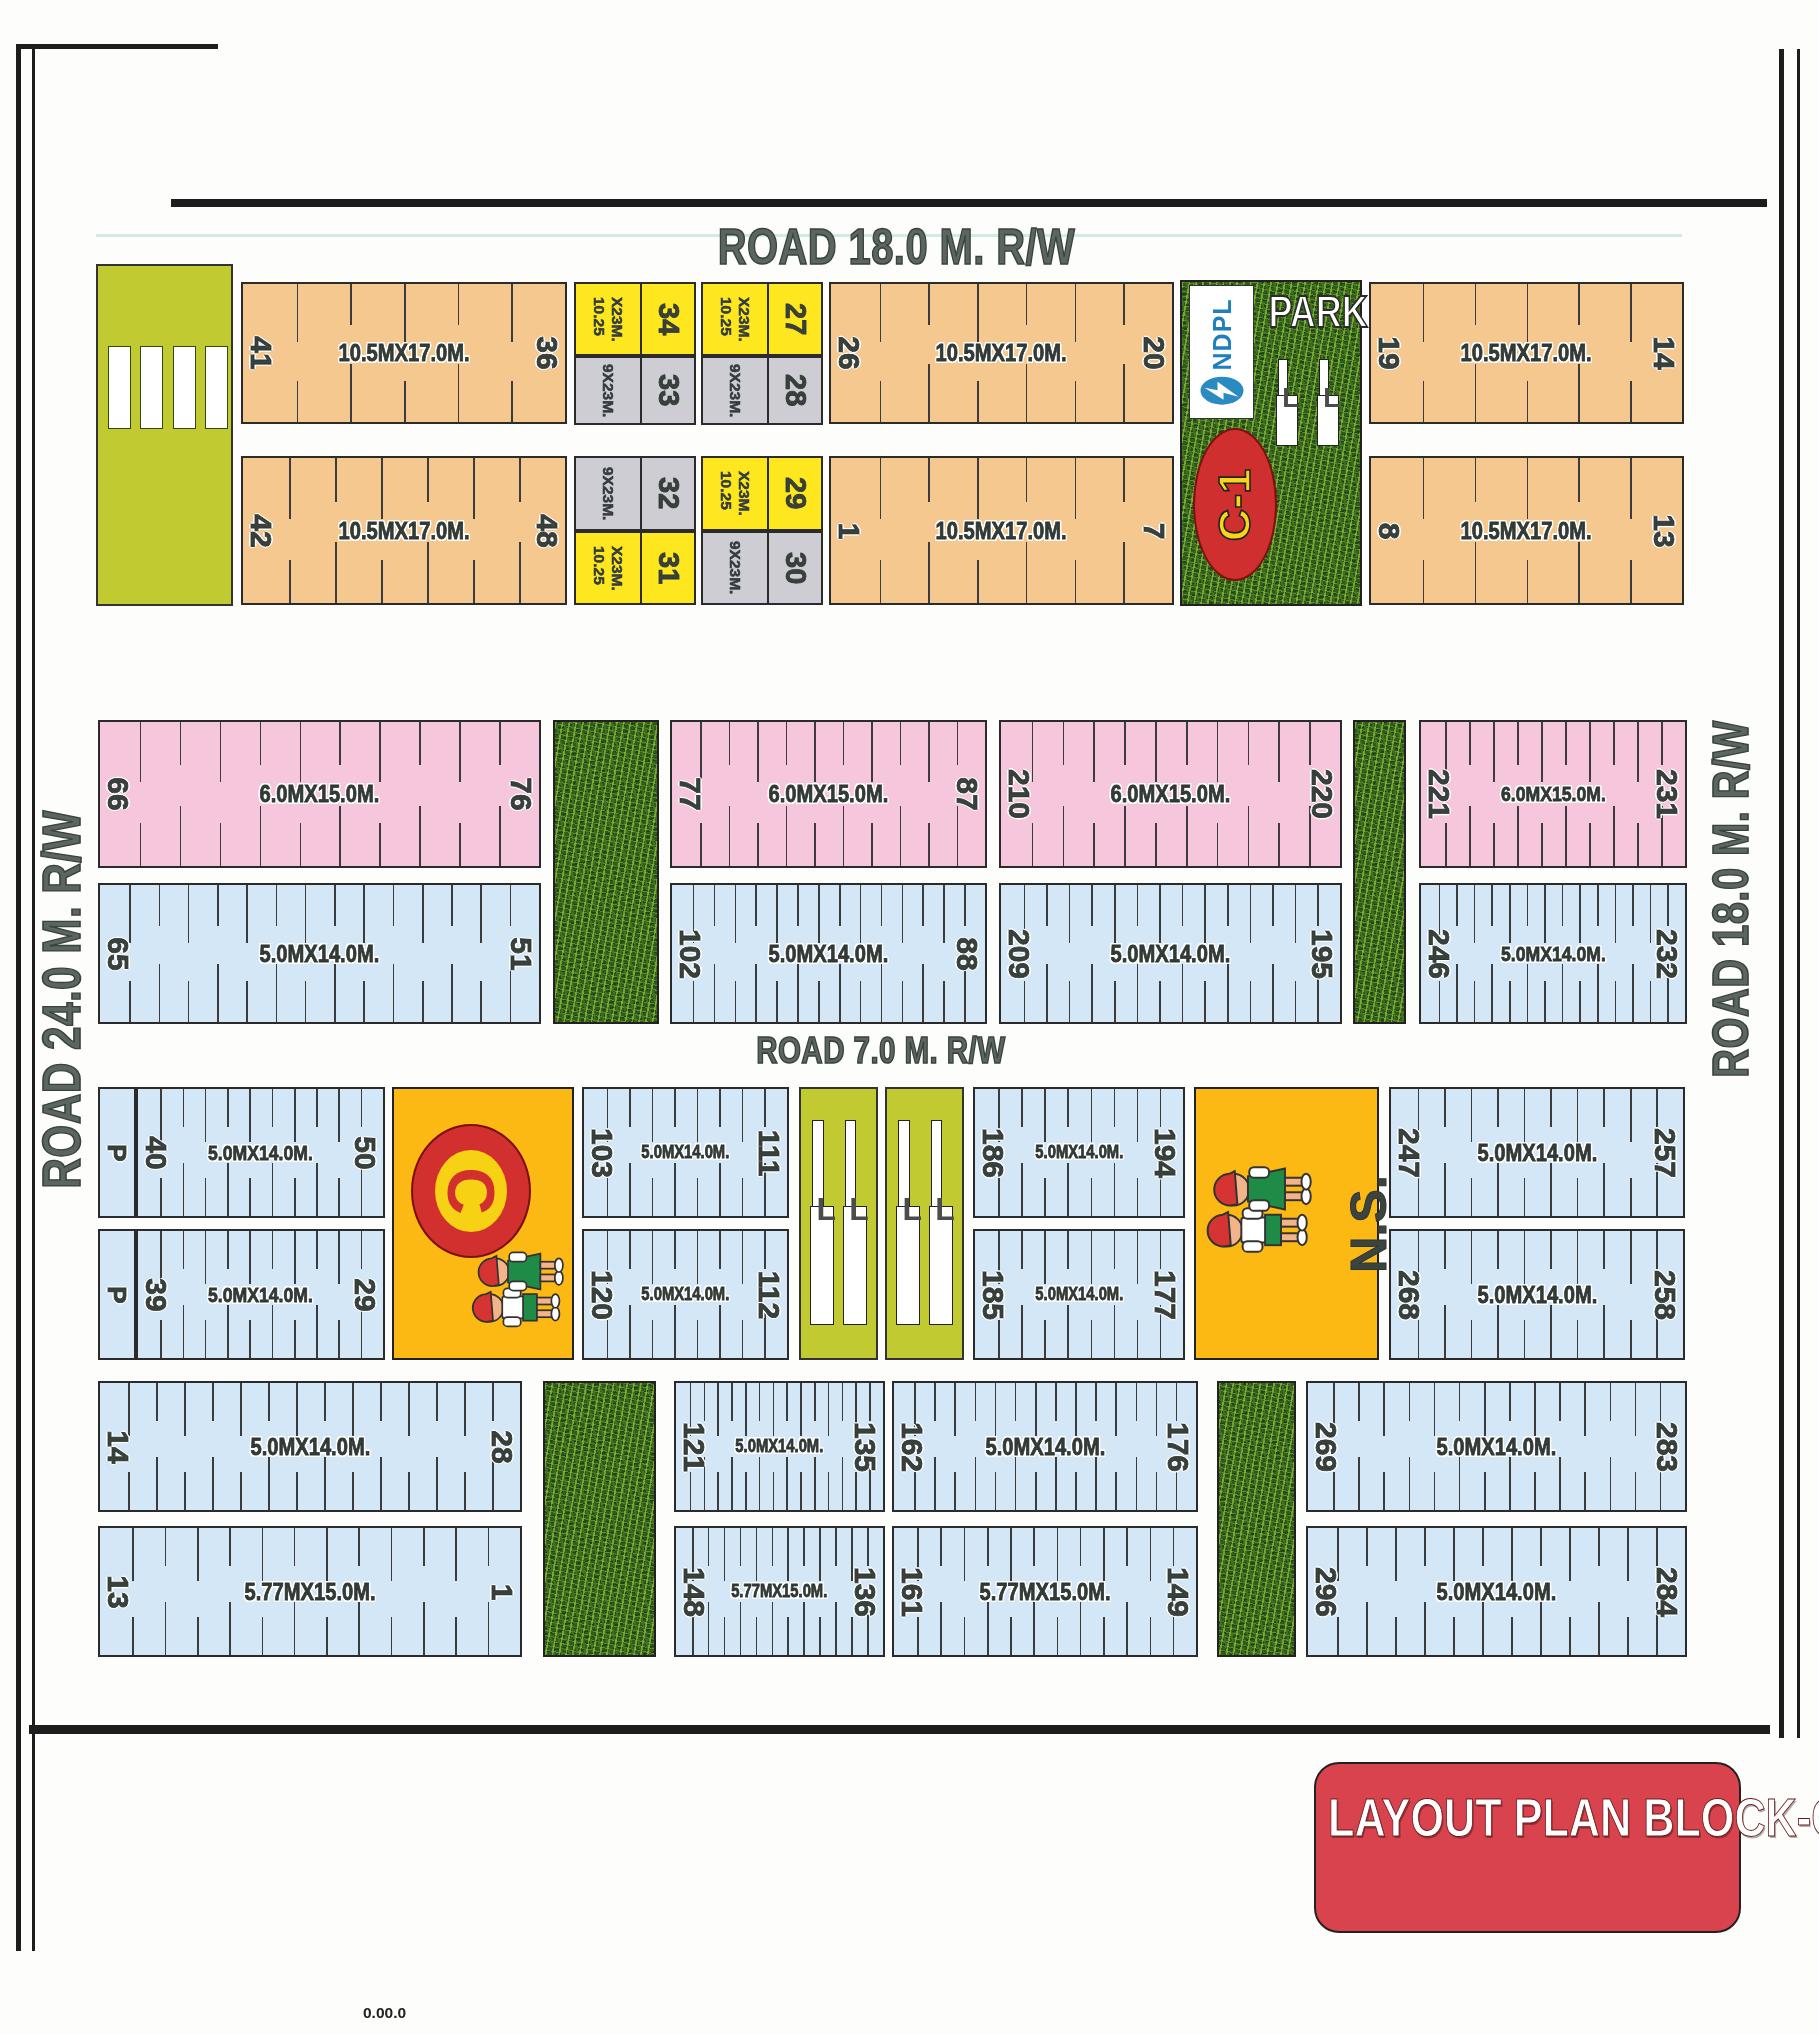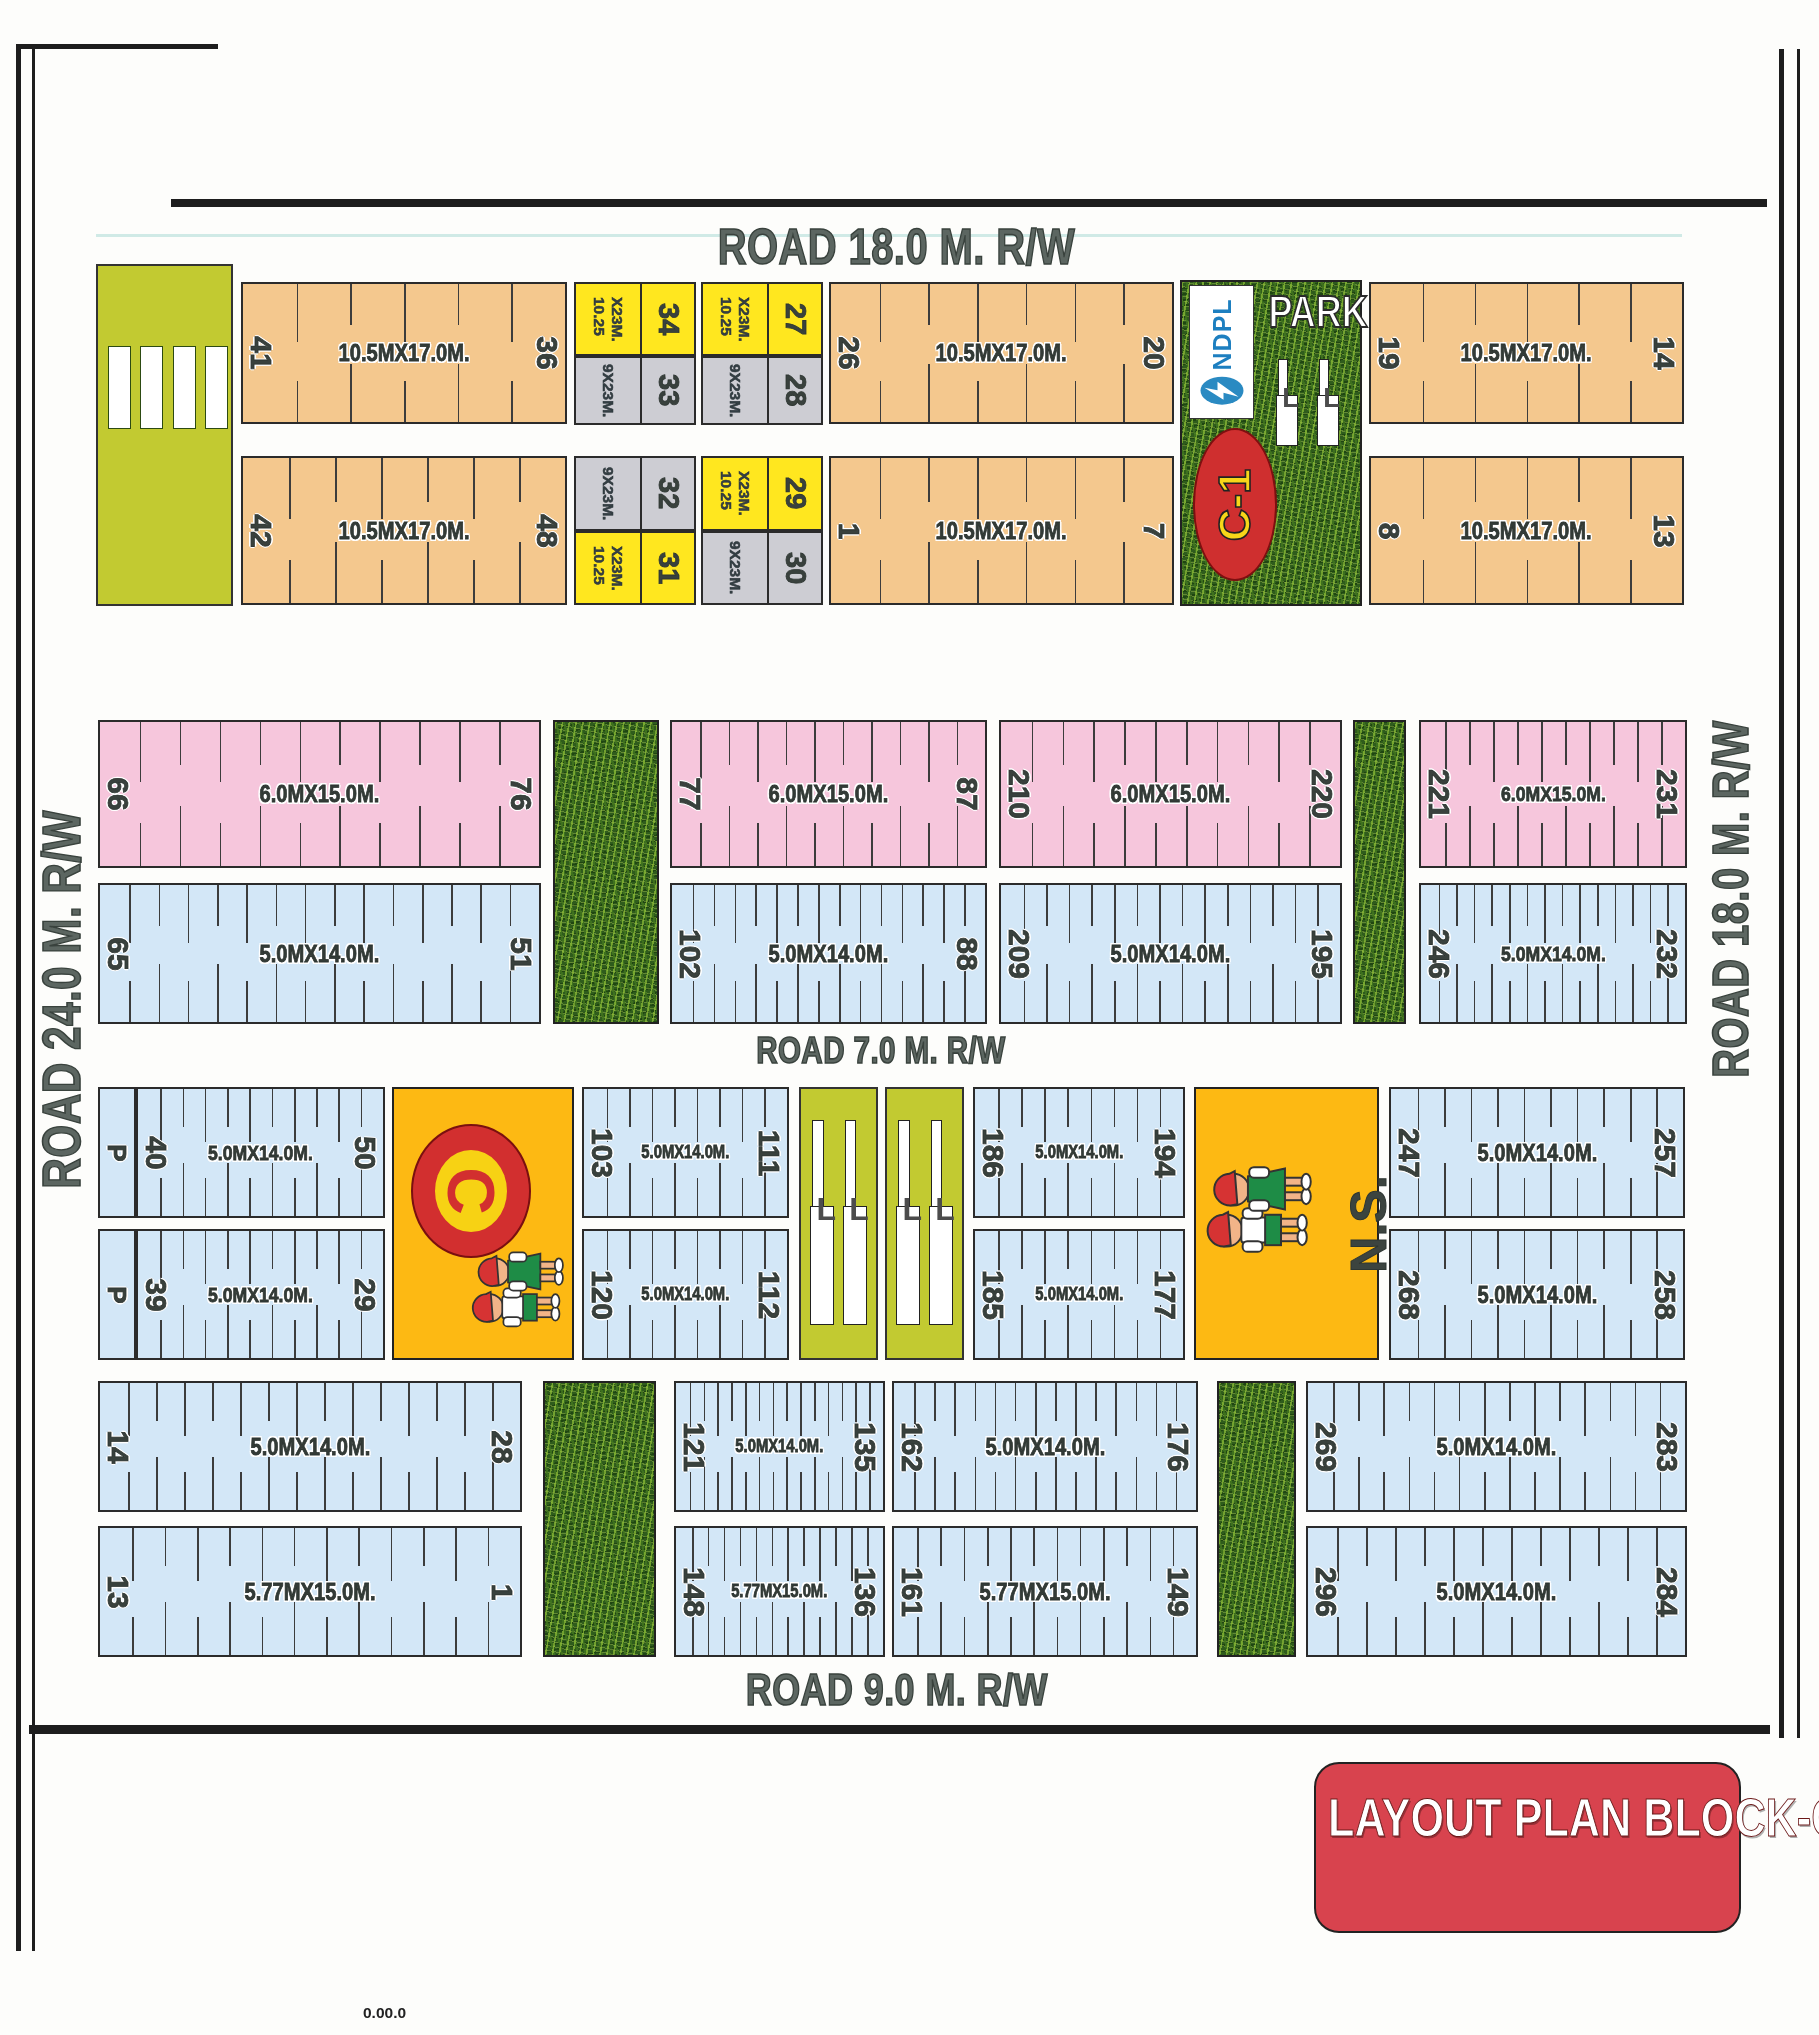--- a/index.html
+++ b/index.html
@@ -59,22 +59,20 @@
   <div class="rule" style="left:1779px;top:49px;width:5.2px;height:1689px;"></div>
   <div class="rule" style="left:1797px;top:49px;width:2.6px;height:1689px;"></div>
   <div class="rule" style="left:171px;top:199px;width:1596px;height:8.3px;"></div>
   <div class="rule" style="left:28.5px;top:1725px;width:1741px;height:9.3px;"></div>
   <div class="abs" style="left:96px;top:234px;width:1586px;height:3.1px;background:rgba(140,205,200,.4);"></div>
 
   <div class="roadwrap" style="left:378px;top:218px;width:1036px;font-size:50px;">
     <span class="roadtext">ROAD 18.0 M. R/W</span></div>
   <div class="roadwrap" style="left:466px;top:1030px;width:829px;font-size:37px;">
     <span class="roadtext">ROAD 7.0 M. R/W</span></div>
-  <div class="roadwrap" style="left:430px;top:1664px;width:933px;font-size:45px;">
-    <span class="roadtext">ROAD 9.0 M. R/W</span></div>
   <div class="vroad" style="left:-353px;top:969px;width:829px;font-size:53px;">
     <span class="roadtext">ROAD 24.0 M. R/W</span></div>
   <div class="vroad" style="left:1316px;top:870px;width:829px;font-size:50px;">
     <span class="roadtext">ROAD 18.0 M. R/W</span></div>
 
   <div class="olive" id="green-strip" style="left: 96px; top: 264px; width: 137px; height: 342px;">
       <div class="whitebar" style="left: 10.4px; top: 80px; width: 23px; height: 83px;"></div>
       <div class="whitebar" style="left: 42px; top: 80px; width: 23px; height: 83px;"></div>
       <div class="whitebar" style="left: 75px; top: 80px; width: 23px; height: 83px;"></div>
       <div class="whitebar" style="left: 107px; top: 80px; width: 23px; height: 83px;"></div>

